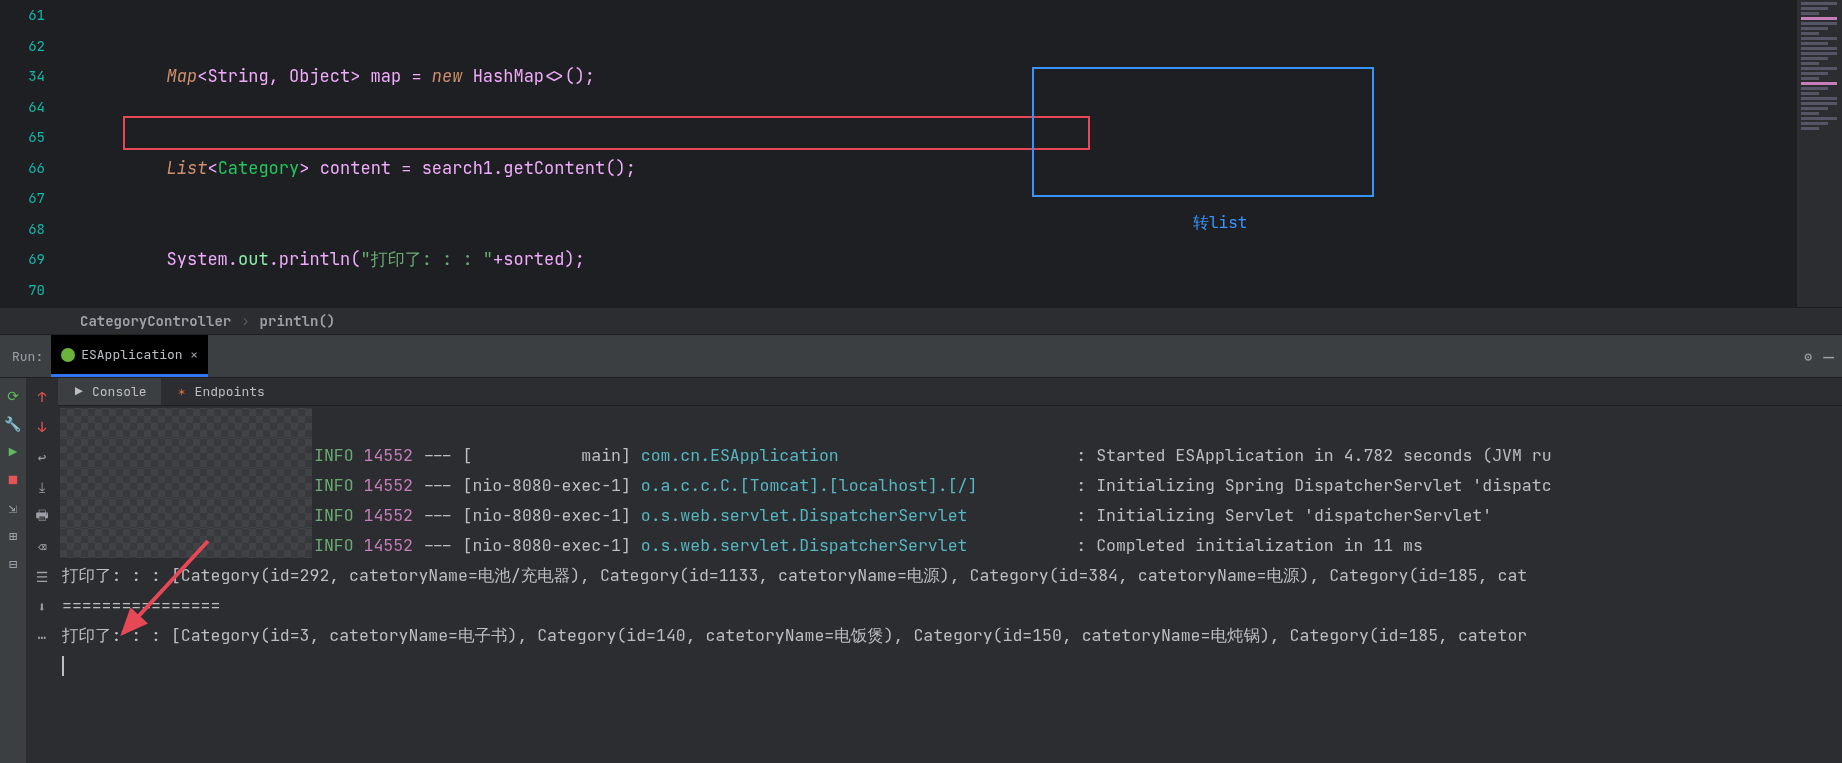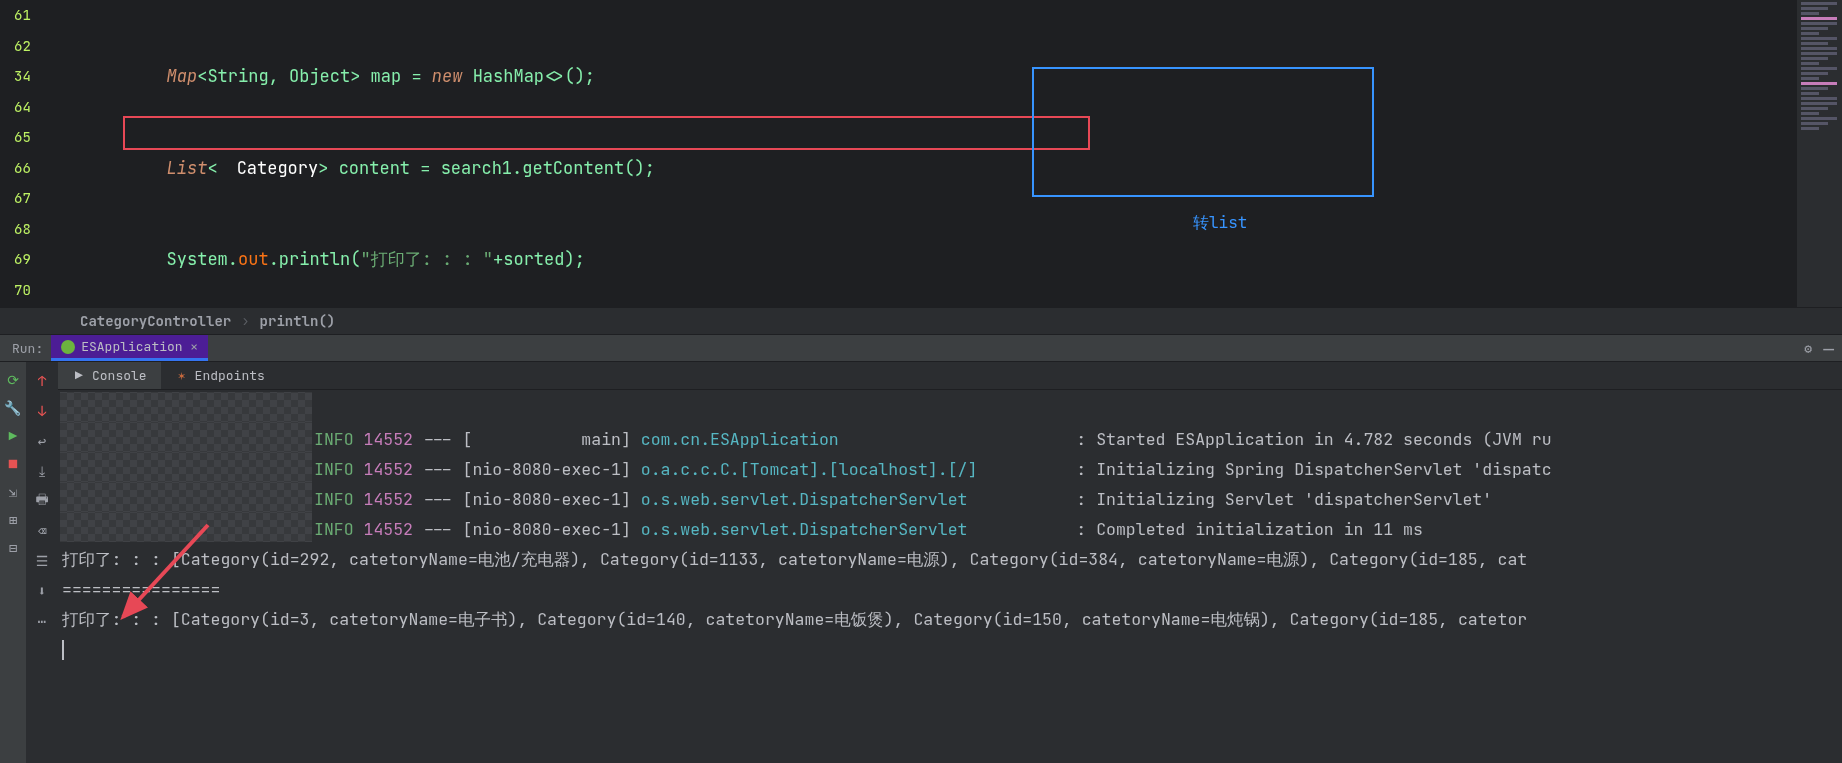--- a/index.html
+++ b/index.html
@@ -15,44 +15,44 @@
   }
   .editor-area {
     position: relative;
     height: 307px;
     background: #1e1f22;
     display: flex;
   }
   .gutter {
     width: 65px;
     background: #1e1f22;
-    color: #bef264;
-    text-align: center;
+    color: #14b8a6;
+    text-align: right;
     padding-right: 20px;
     font-size: 14px;
     line-height: 30.5px;
     user-select: none;
   }
   .gutter .ln { display: block; }
   .code {
     flex: 1;
     font-size: 17px;
     line-height: 30.5px;
     white-space: pre;
     position: relative;
     padding-left: 20px;
   }
   .code-line { position: relative; display: block; height: 30.5px; }
   .hl-line { background: #26282e; }
   .kw { color: #cf8e6d; font-style: italic; }
-  .type { color: #ffffff; margin-left: 19px; }
-  .ident { color: #86efac; }
+  .type { color: #22c55e; }
+  .ident { color: #f0abfc; }
   .str { color: #6aab73; }
   .sta { color: #c77dba; font-style: italic; }
-  .fld { color: #f97316; }
+  .fld { color: #86efac; }
   .red-box {
     position: absolute;
     border: 2px solid #e74856;
     pointer-events: none;
     z-index: 5;
   }
   .blue-box {
     position: absolute;
     border: 2px solid #3794ff;
     pointer-events: none;
@@ -93,39 +93,39 @@
     border-top: 1px solid #1e1f22;
     display: flex;
     align-items: center;
     padding-left: 70px;
     color: #9da0a8;
     font-size: 14px;
   }
   .breadcrumbs .crumb { padding: 0 10px; cursor: pointer; font-weight: bold; }
   .breadcrumbs .sep { color: #5a5d63; }
   .run-header {
-    height: 28px;
+    height: 44px;
     background: #3c3f41;
     display: flex;
     align-items: center;
     padding-left: 4px;
     font-size: 13px;
     border-top: 1px solid #1e1f22;
     border-bottom: 1px solid #1e1f22;
     position: relative;
   }
   .run-label { color: #9da0a8; padding: 0 8px; }
   .run-tab {
     display: flex;
     align-items: center;
     padding: 0 10px;
     height: 100%;
     color: #bcbec4;
     border-bottom: 3px solid #3574f0;
-    background: #4c1d95;
+    background: #000000;
   }
   .run-tab .spring-icon {
     width: 14px; height: 14px; margin-right: 6px;
     background: #6cb33e; border-radius: 50%;
     position: relative;
   }
   .run-tab .close-x { margin-left: 8px; color: #9da0a8; cursor: pointer; font-size: 12px; }
   .gear { position: absolute; right: 30px; color: #9da0a8; cursor: pointer; }
   .minus { position: absolute; right: 8px; color: #9da0a8; cursor: pointer; font-size: 18px; }
   .panel-body {

